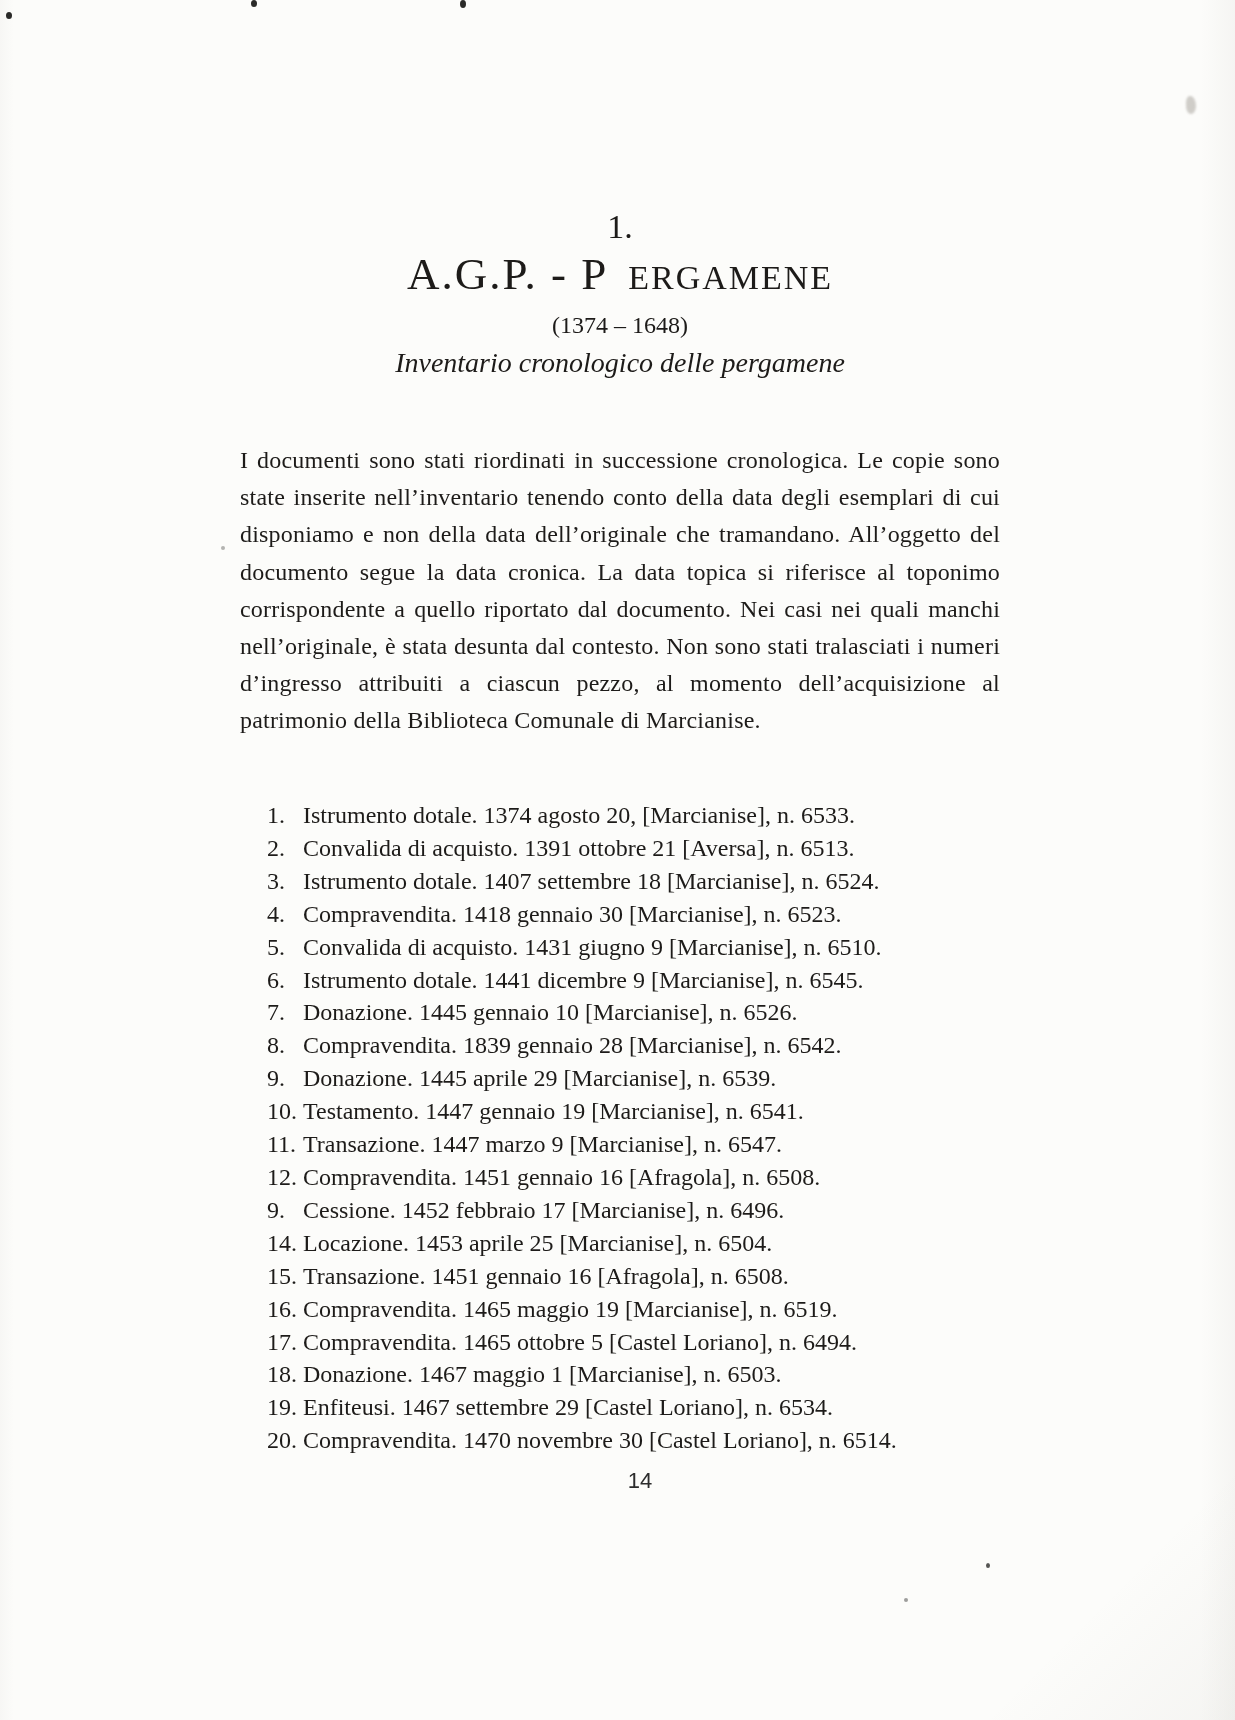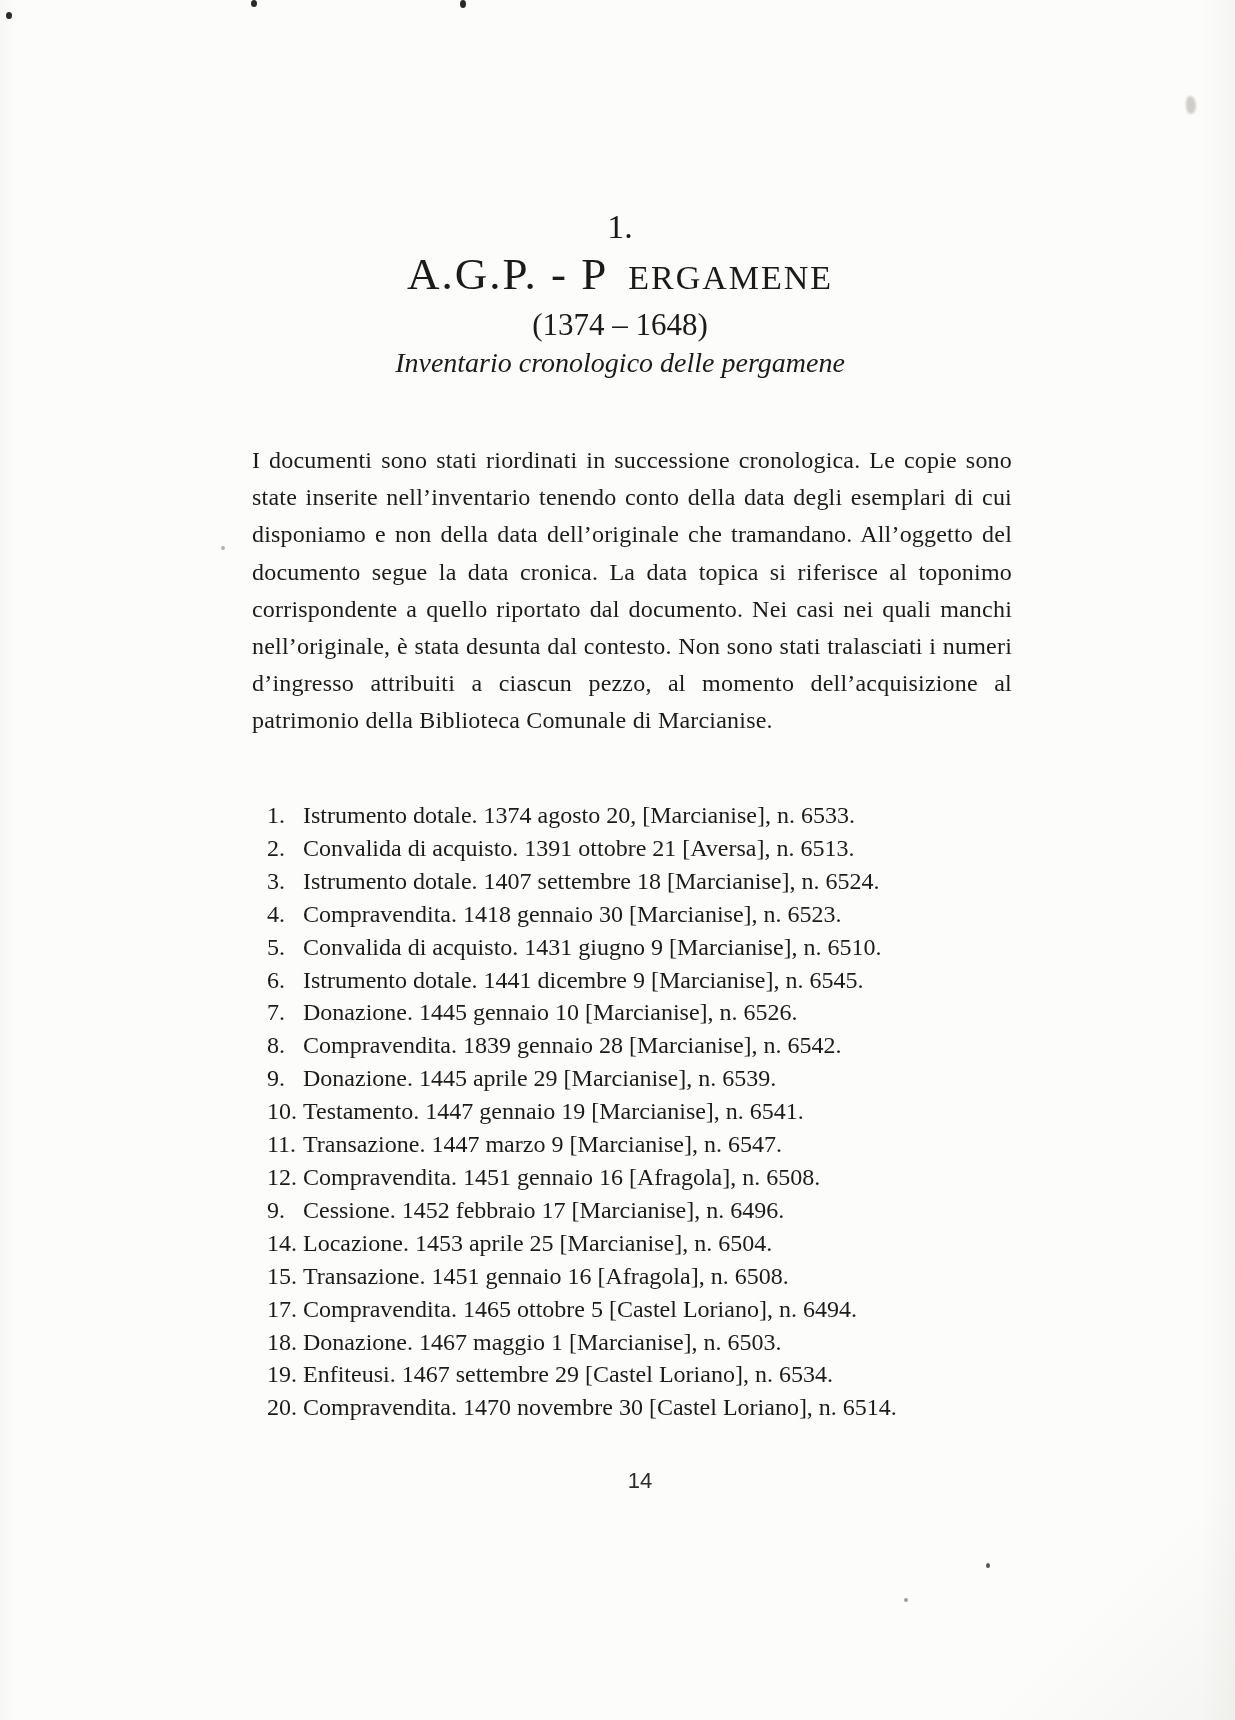--- a/index.html
+++ b/index.html
@@ -39,34 +39,34 @@
     line-height: 52px;
     letter-spacing: 2px;
     white-space: nowrap;
   }
   .h-title .small {
     font-size: 34px;
     letter-spacing: 2px;
     margin-left: 20px;
   }
   .h-range {
-    font-size: 31px;
+    font-size: 24px;
     line-height: 42px;
   }
   .h-subtitle {
     font-size: 28px;
     line-height: 34px;
     font-style: italic;
   }
 
   
   .intro {
     position: absolute;
     top: 418px;
-    left: 252px;
+    left: 240px;
     width: 760px;
     font-size: 24px;
     line-height: 37.2px;
     text-align: justify;
     letter-spacing: 0.2px;
   }
 
   
   .list {
     position: absolute;
@@ -200,20 +200,24 @@
     </div>
       <div class="row">
       <span class="num">14.</span>
       <span class="txt">Locazione. 1453 aprile 25 [Marcianise], n. 6504.</span>
     </div>
       <div class="row">
       <span class="num">15.</span>
       <span class="txt">Transazione. 1451 gennaio 16 [Afragola], n. 6508.</span>
     </div>
       <div class="row">
+      <span class="num">16.</span>
+      <span class="txt">Compravendita. 1465 maggio 19 [Marcianise], n. 6519.</span>
+    </div>
+      <div class="row">
       <span class="num">17.</span>
       <span class="txt">Compravendita. 1465 ottobre 5 [Castel Loriano], n. 6494.</span>
     </div>
       <div class="row">
       <span class="num">18.</span>
       <span class="txt">Donazione. 1467 maggio 1 [Marcianise], n. 6503.</span>
     </div>
       <div class="row">
       <span class="num">19.</span>
       <span class="txt">Enfiteusi. 1467 settembre 29 [Castel Loriano], n. 6534.</span>

